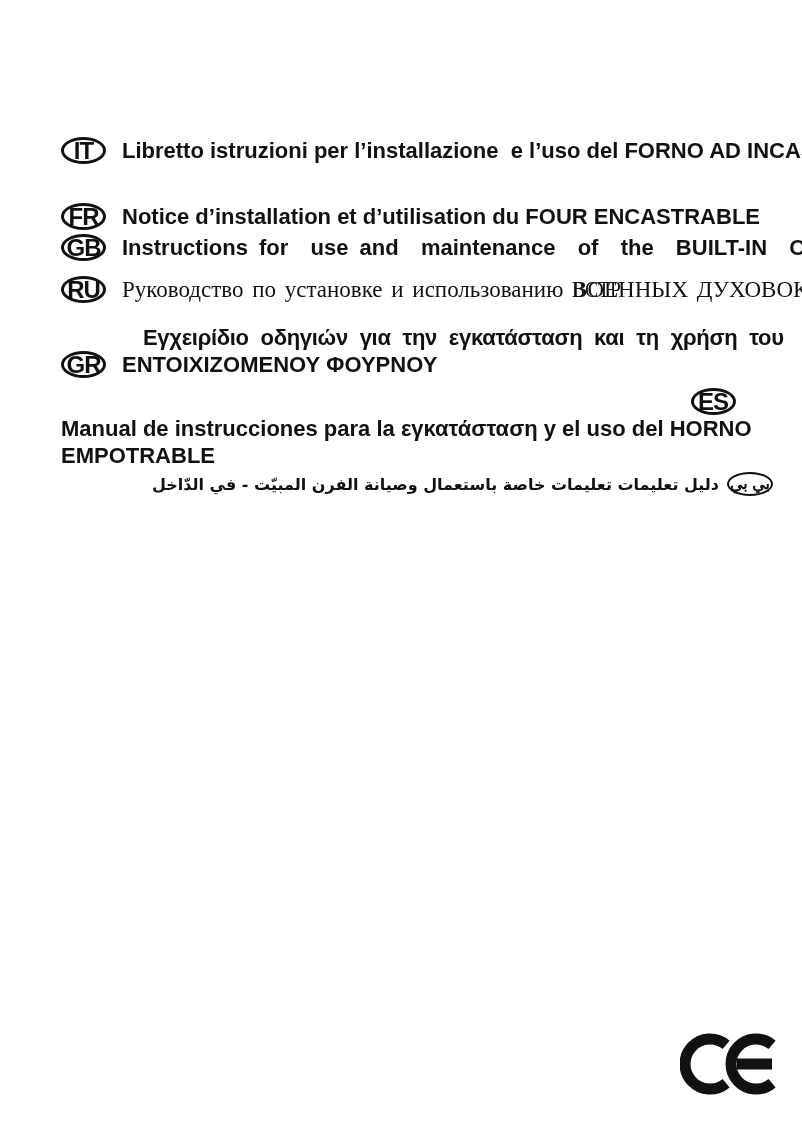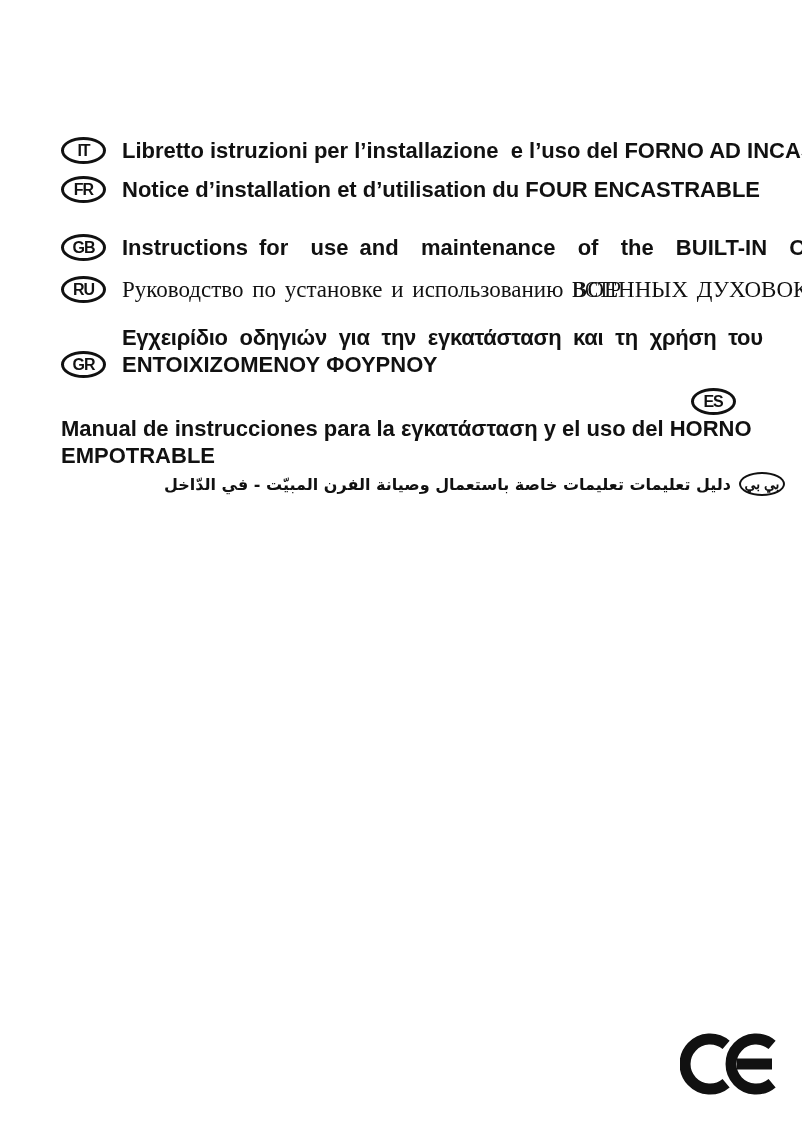--- a/index.html
+++ b/index.html
@@ -18,21 +18,21 @@
     display:flex;
     align-items:center;
   }
   .badge{
     flex:0 0 auto;
     width:45px;height:27px;
     border:3px solid #111;
     border-radius:50%;
     display:flex;align-items:center;justify-content:center;
     font-weight:bold;
-    font-size:16px;
+    font-size:24px;
     letter-spacing:-1px;
     line-height:1;
     box-sizing:border-box;
     margin-right:16px;
     font-family:"Liberation Sans",sans-serif;
   }
   .text{
     white-space:pre;
     font-weight:bold;
     font-size:22px;
@@ -42,47 +42,47 @@
     font-family:"Liberation Serif",serif;
     font-weight:normal;
     font-size:23px;
     word-spacing:3px;
     white-space:pre;
   }
   .two-line{display:flex;align-items:flex-end;}
   .two-line .badge{margin-top:1px;}
   .stack{display:flex;flex-direction:column;}
   .row-it{top:137px;}
-  .row-fr{top:176px;}
+  .row-fr{top:203px;}
   .row-gb{top:234px;}
   .row-ru{top:276px;}
   .row-gr{top:324px;}
   .row-es{top:387px;flex-direction:column;}
   .ws-wide{word-spacing:5px;}
-  .ws-gr{word-spacing:6px;letter-spacing:-0.3px;}
+  .ws-gr{word-spacing:6px;letter-spacing:-0.3px;margin-left:21px;}
   .ru-word{position:relative;display:inline-block;}
   .ru-ghost{
     position:absolute;left:0;top:0;
     transform:scaleX(0.85);
     transform-origin:left center;
     white-space:pre;
   }
   .row-ar{
     top:472px;
     left:auto;
     right:17px;
     direction:rtl;
     align-items:center;
   }
   .ar-badge{
     width:46px;height:24px;
     border:2px solid #111;
-    font-size:14px;
+    font-size:16px;
     letter-spacing:0;
-    margin-right:0;
+    margin-right:12px;
     margin-left:8px;
   }
   .ar-text{
     font-family:"DejaVu Sans",sans-serif;
     font-weight:bold;
     font-size:16px;
     white-space:pre;
     direction:rtl;
   }
   .ce{

